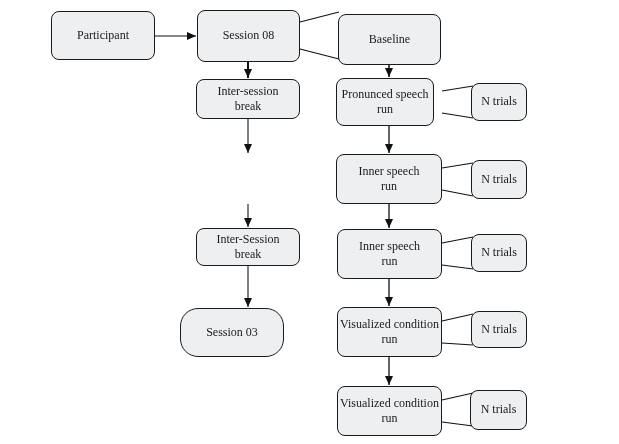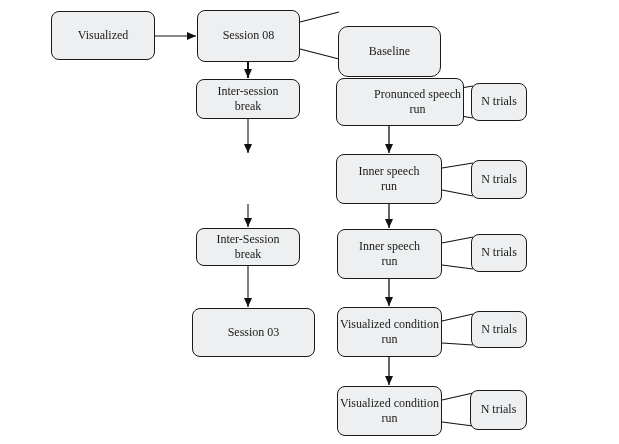--- a/index.html
+++ b/index.html
@@ -70,41 +70,41 @@
     <line class="wire-fan" x1="442" y1="265" x2="473" y2="269"></line>
 
     <line class="wire-fan" x1="442" y1="321" x2="473" y2="314"></line>
     <line class="wire-fan" x1="442" y1="343" x2="473" y2="345"></line>
 
     <line class="wire-fan" x1="442" y1="400" x2="473" y2="393"></line>
     <line class="wire-fan" x1="442" y1="422" x2="473" y2="426"></line>
   </svg>
 
   <div class="node" style="left:51px; top:11px; width:104px; height:49px;">
-    <span class="lbl">Visualized</span>
+    <span class="lbl">Participant</span>
   </div>
   <div class="node" style="left:197px; top:10px; width:103px; height:52px;">
     <span class="lbl">Session 08</span>
   </div>
   <div class="node" style="left:196px; top:79px; width:104px; height:40px;">
     <span class="lbl">Inter-session
 break</span>
   </div>
   <div class="node" style="left:196px; top:228px; width:104px; height:38px;">
     <span class="lbl">Inter-Session
 break</span>
   </div>
-  <div class="node" style="left:192px; top:308px; width:123px; height:49px;">
+  <div class="node" style="left:180px; top:308px; width:104px; height:49px;border-radius:18px;">
     <span class="lbl">Session 03</span>
   </div>
 
-  <div class="node" style="left:338px; top:26px; width:103px; height:51px;border-radius:10px;">
+  <div class="node" style="left:338px; top:14px; width:103px; height:51px;">
     <span class="lbl">Baseline</span>
   </div>
-  <div class="node" style="left:336px; top:78px; width:128px; height:48px;justify-content:flex-end;">
+  <div class="node" style="left:336px; top:78px; width:98px; height:48px;">
     <span class="lbl">Pronunced speech
 run</span>
   </div>
   <div class="node" style="left:336px; top:154px; width:106px; height:50px;">
     <span class="lbl">Inner speech
 run</span>
   </div>
   <div class="node" style="left:337px; top:229px; width:105px; height:50px;">
     <span class="lbl">Inner speech
 run</span>

